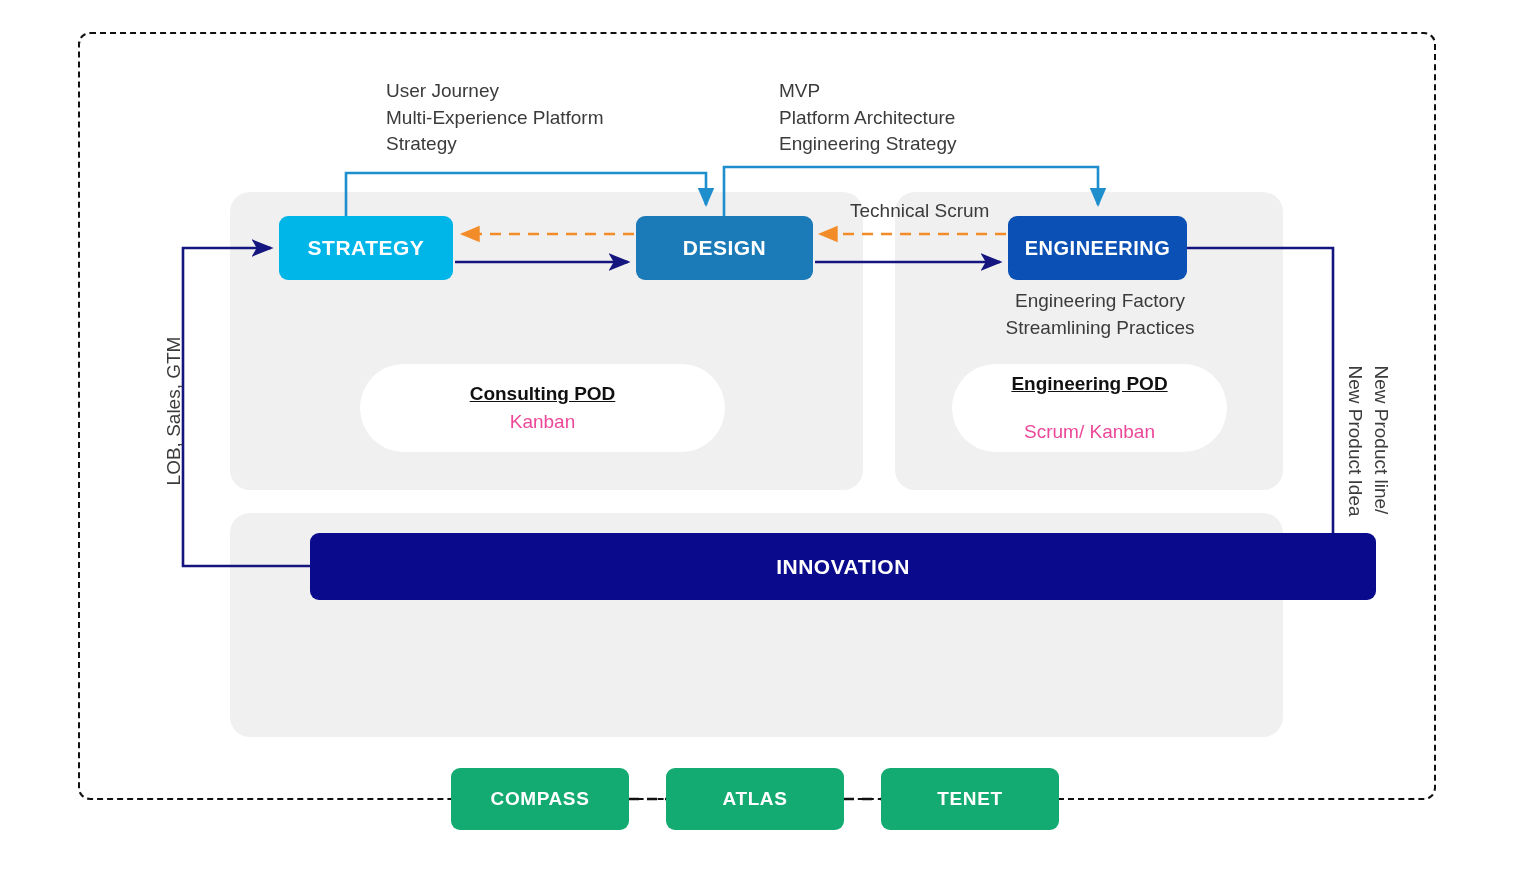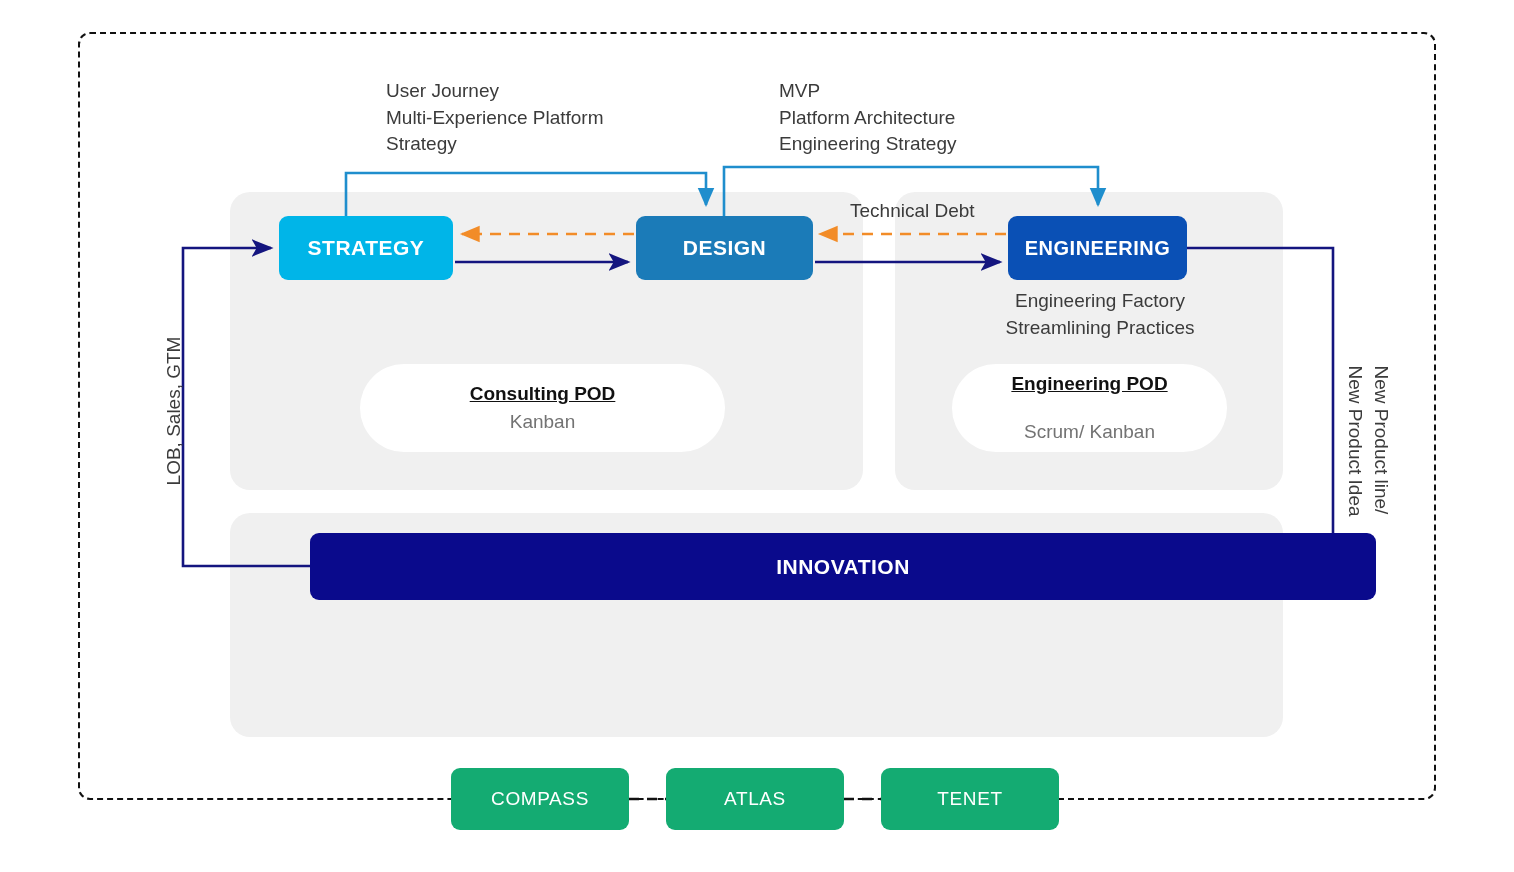--- a/index.html
+++ b/index.html
@@ -83,39 +83,39 @@
   }
   .pod-title {
     font-size: 19px;
     font-weight: bold;
     color: #111111;
     line-height: 1.5;
     text-decoration: underline;
   }
   .pod-sub {
     font-size: 19px;
-    color: #737373;
+    color: #ec4899;
     line-height: 1.5;
   }
   .pod-consulting  { left: 360px;  top: 364px; width: 365px; height: 88px; }
   .pod-engineering { left: 952px;  top: 364px; width: 275px; height: 88px; gap: 20px; }
   .pod-innovation  { left: 568px;  top: 624px; width: 375px; height: 92px; }
 
   
   .product-box {
     position: absolute;
     top: 768px;
     height: 62px;
     background: #14ab72;
     border-radius: 9px;
     display: flex;
     align-items: center;
     justify-content: center;
     color: #ffffff;
-    font-weight: normal;
+    font-weight: bold;
     font-size: 19px;
     letter-spacing: 0.6px;
     z-index: 8;
   }
   .prod-compass { left: 451px; width: 178px; }
   .prod-atlas   { left: 666px; width: 178px; }
   .prod-tenet   { left: 881px; width: 178px; }
 
   
   .annot {
@@ -235,21 +235,21 @@
 
 
   <div class="annot annot-left-top">User Journey
 Multi-Experience Platform
 Strategy</div>
 
   <div class="annot annot-right-top">MVP
 Platform Architecture
 Engineering Strategy</div>
 
-  <div class="annot annot-tech-debt">Technical Debt</div>
+  <div class="annot annot-tech-debt">Technical Scrum</div>
 
   <div class="annot annot-eng-factory">Engineering Factory
 Streamlining Practices</div>
 
   <div class="side-label label-lob">LOB, Sales, GTM</div>
 
   <div class="side-label label-newproduct">New Product line/
 New Product Idea</div>
 
   <svg class="connectors connectors-top" viewBox="0 0 1514 872" width="1514" height="872">

